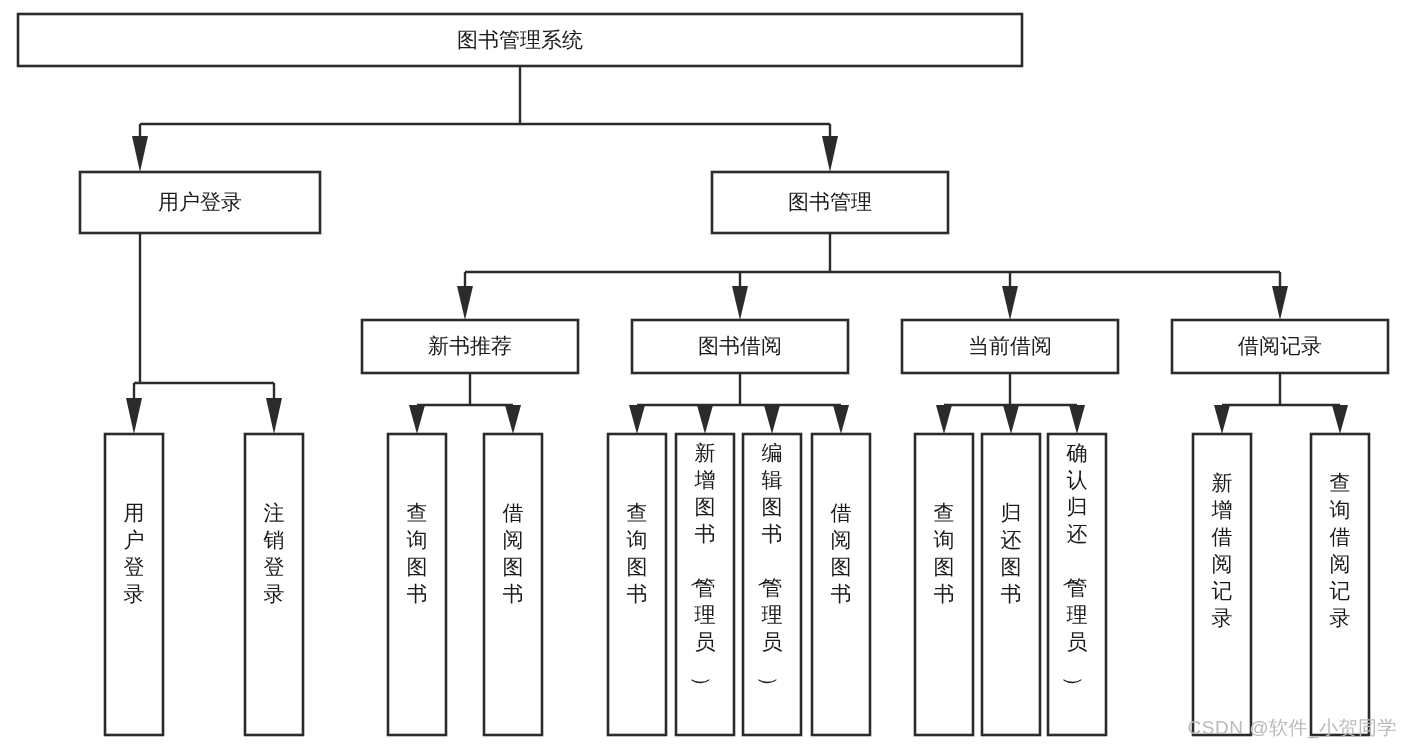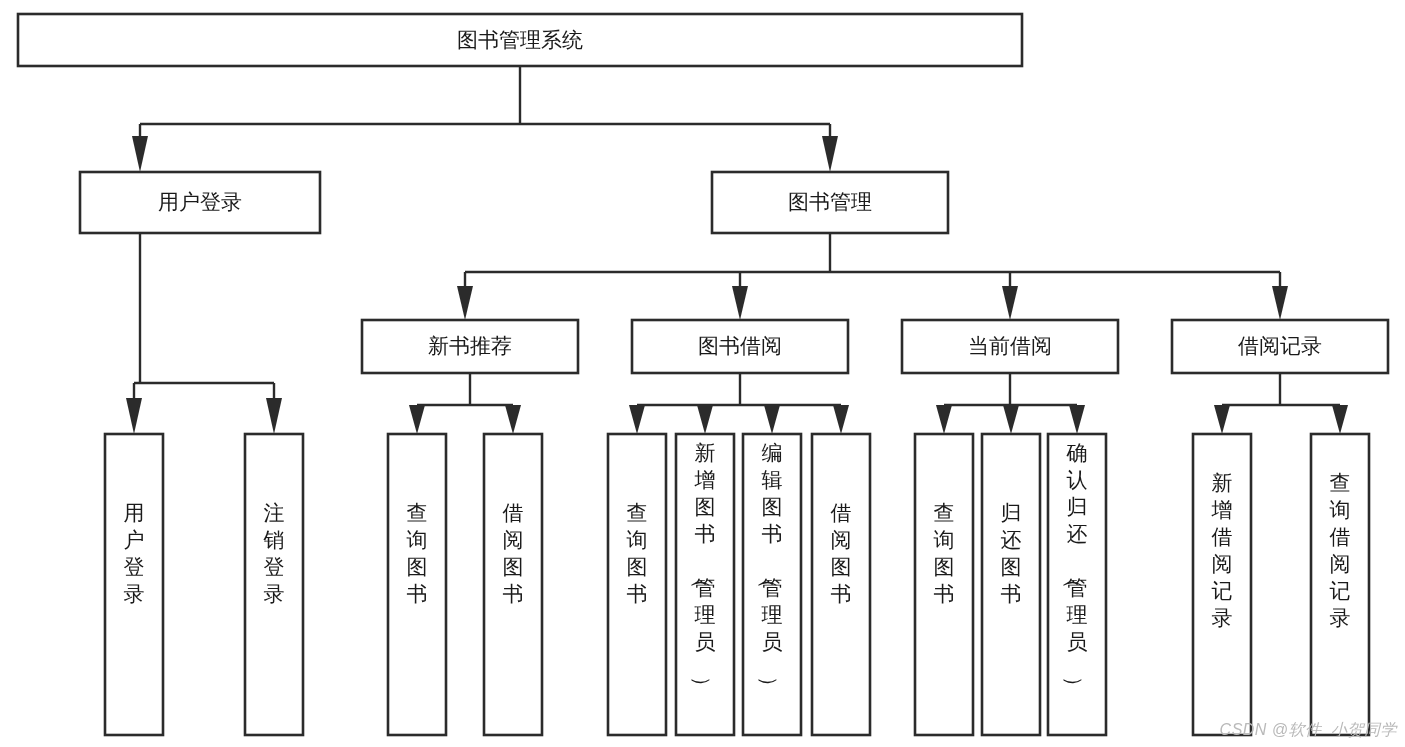--- a/index.html
+++ b/index.html
@@ -52,26 +52,25 @@
     font-family: "Liberation Sans", "DejaVu Sans", sans-serif;
     font-size: 21px;
     fill: #1a1a1a;
     text-anchor: middle;
   }
   .watermark {
     position: absolute;
     right: 8px;
     bottom: 6px;
     font-family: "Liberation Sans", "DejaVu Sans", sans-serif;
-    font-size: 16px;
+    font-size: 19px;
     color: #b9b9b9;
     letter-spacing: 0.5px;
     white-space: nowrap;
     pointer-events: none;
-    font-style: italic;
   }
 </style>
 </head>
 <body>
 
 <div id="diagram-root">
   <svg class="diagram" viewBox="0 0 1405 747" xmlns="http://www.w3.org/2000/svg">
 
     <g>
 

